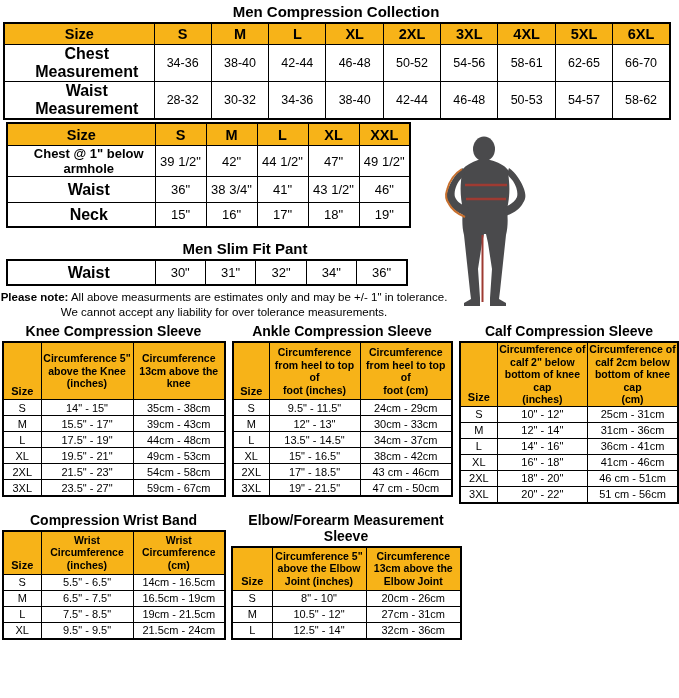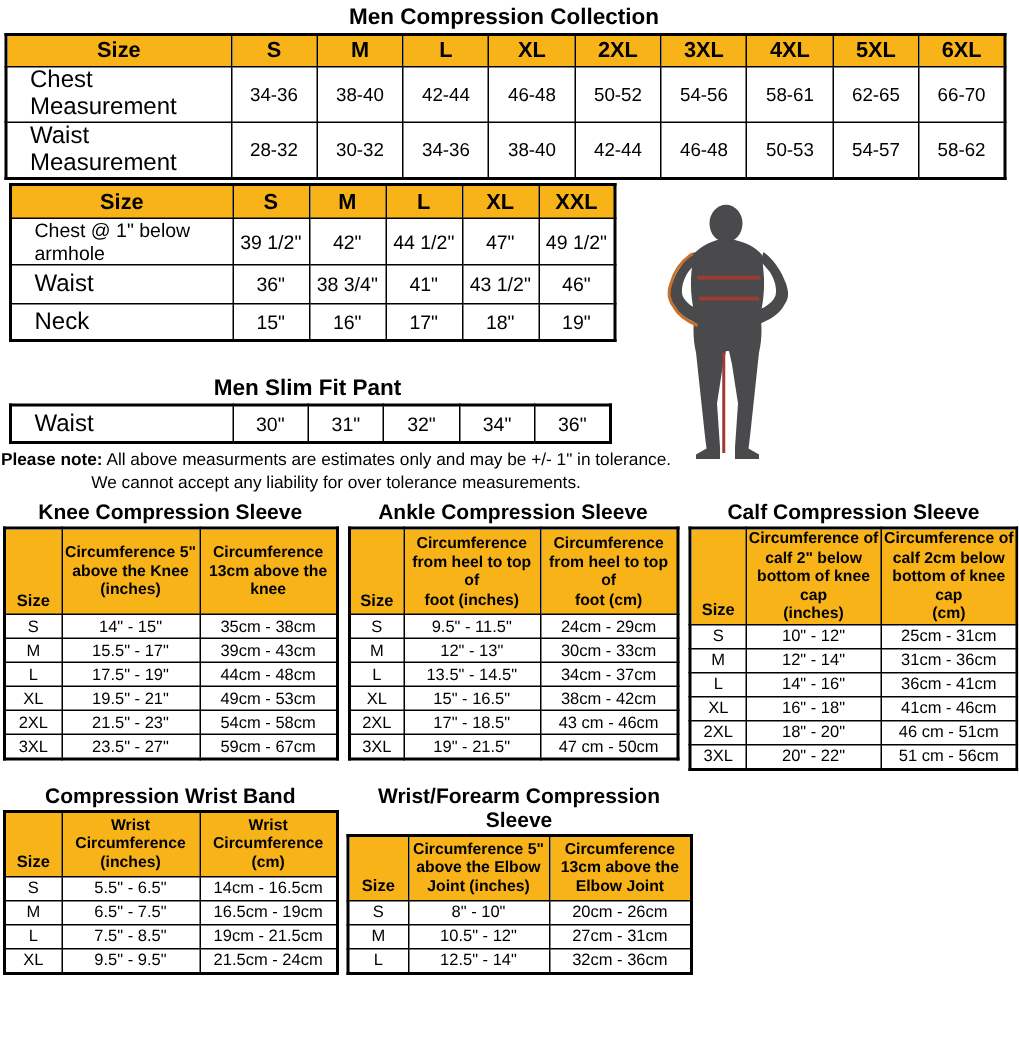--- a/index.html
+++ b/index.html
@@ -5,25 +5,25 @@
   html,body{margin:0;padding:0;background:#fff;}
   .page{position:relative;width:679px;height:698px;background:var(--page_bg,#fff);
         font-family:"Liberation Sans",sans-serif;color:#000;overflow:hidden;}
   table{border-collapse:collapse;table-layout:fixed;border:2px solid var(--table_border,#000);}
   th,td{border:1px solid var(--table_border,#000);text-align:center;padding:0;overflow:hidden;}
   th{background:var(--header_bg,#F7B318);font-weight:bold;}
   
   .h1{font-weight:bold;font-size:15px;text-align:center;}
   .title-top{width:672px;margin-top:3px;}
   .title-slim{width:412px;margin-top:14px;}
-  .title-pant{width:410px;margin-top:22px;}
+  .title-pant{width:410px;margin-top:12px;padding-left:40px;}
   .t0{width:668px;margin:2px 0 0 3px;}
   .t0 th{height:20px;font-size:14.5px;}
   .t0 td{height:22px;font-size:12.5px;}
-  .t0 td.lbl,.t1 td.lbl,.t2 td.lbl{text-align:left;padding-left:15px;font-size:16px;}
+  .t0 td.lbl,.t1 td.lbl,.t2 td.lbl{text-align:center;padding-left:15px;font-size:16px;font-weight:bold;}
   .t1{width:405px;margin:2px 0 0 6px;}
   .t1 th{height:21px;font-size:14.5px;}
   .t1 td{font-size:13px;}
   .t1 tbody tr:nth-child(1) td{height:18px;}
   .t1 tbody tr:nth-child(1) td.lbl{font-size:13px;}
   .t1 tbody tr:nth-child(2) td{height:25px;}
   .t1 tbody tr:nth-child(3) td{height:23px;}
   .t1 tbody tr:nth-child(4) td{height:20px;}
   .t2{width:402px;margin:2px 0 0 6px;}
   .t2 td{height:23px;font-size:13px;}
@@ -366,21 +366,21 @@
             </tr>
             <tr>
               <td class="lbl">XL</td>
               <td class="val">9.5" - 9.5"</td>
               <td class="val">21.5cm - 24cm</td>
             </tr>
           </tbody>
         </table>
     </div>
     <div class="mini w230">
-      <div class="h2">Wrist/Forearm Compression Sleeve</div>
+      <div class="h2">Elbow/Forearm Measurement Sleeve</div>
       <table>
           <colgroup>
             <col style="width: 40px;">
             <col style="width: 94px;">
             <col style="width: 95px;">
           </colgroup>
           <thead>
             <tr>
               <th class="size-th">Size</th>
               <th>Circumference 5"

